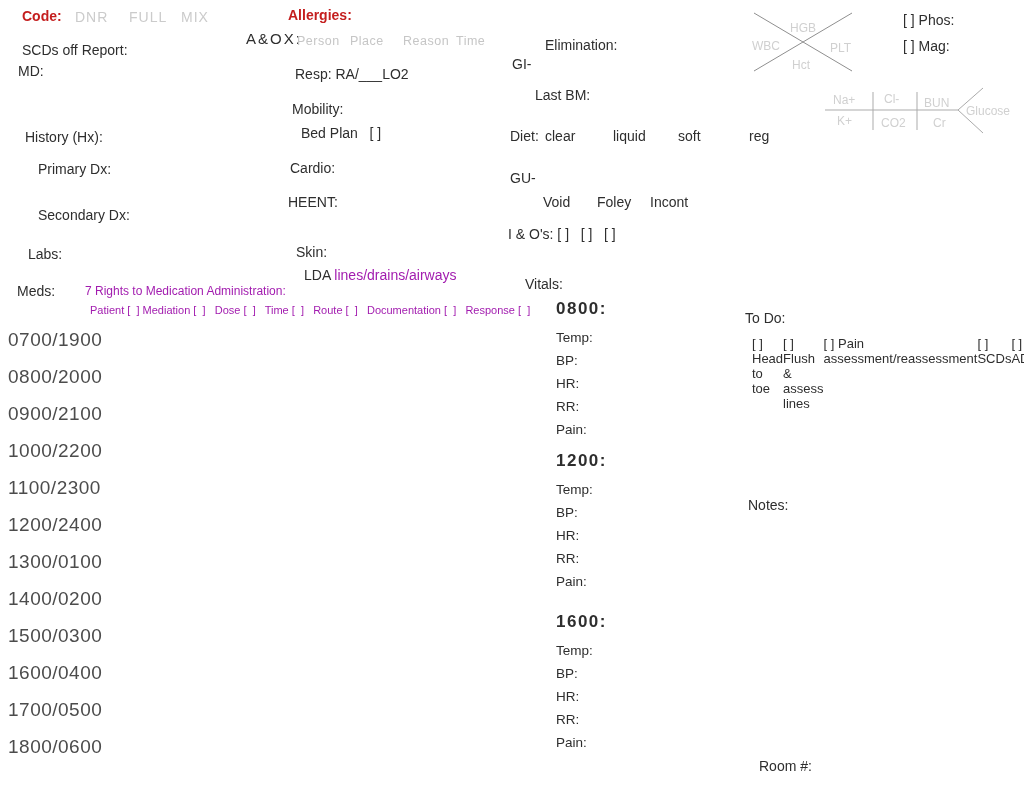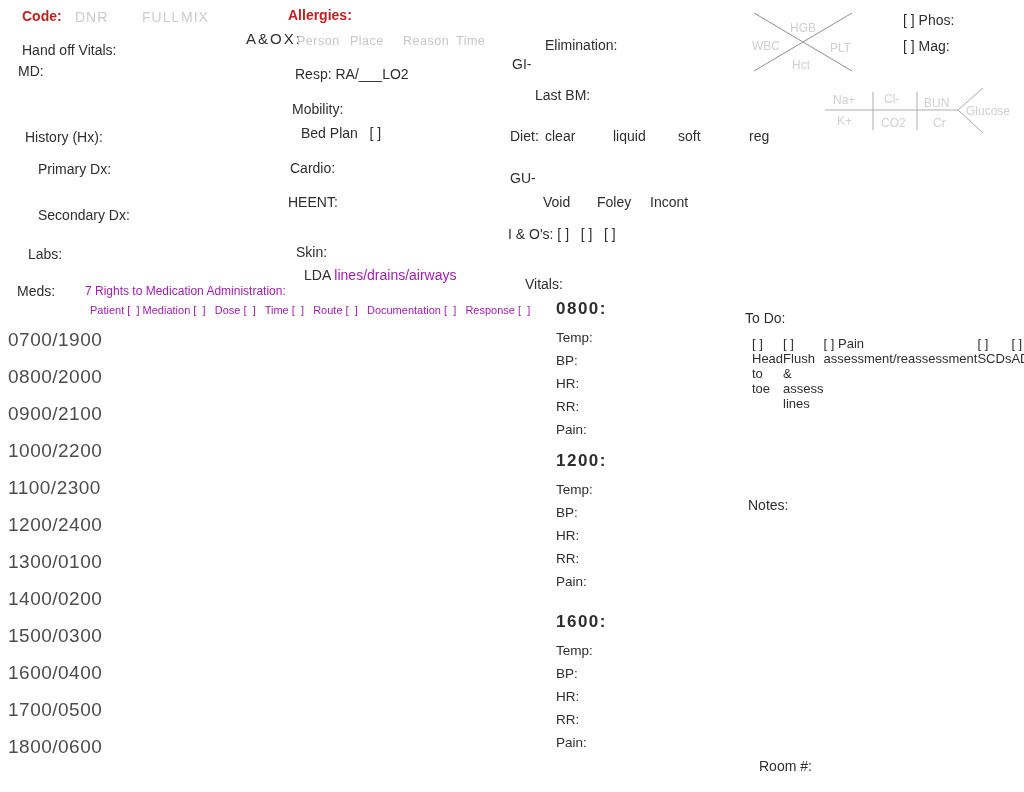--- a/index.html
+++ b/index.html
@@ -26,24 +26,24 @@
   .pre { white-space:pre; }
   .aox-opt { color:#c6c6c6; font-size:12.5px; letter-spacing:0.5px; }
 </style>
 </head>
 <body>
 
 <div class="sheet">
 
   <span class="abs red" style="left:22px; top:8px;">Code:</span>
   <span class="abs gray-opt" style="left:75px; top:9px;">DNR</span>
-  <span class="abs gray-opt" style="left:142px; top:9px;">FULL</span>
+  <span class="abs gray-opt" style="left:129px; top:9px;">FULL</span>
   <span class="abs gray-opt" style="left:181px; top:9px;">MIX</span>
 
-  <span class="abs" style="left:22px; top:42px;">Hand off Vitals:</span>
+  <span class="abs" style="left:22px; top:42px;">SCDs off Report:</span>
   <span class="abs" style="left:18px; top:63px;">MD:</span>
 
   <span class="abs" style="left:25px; top:129px;">History (Hx):</span>
   <span class="abs" style="left:38px; top:161px;">Primary Dx:</span>
   <span class="abs" style="left:38px; top:207px;">Secondary Dx:</span>
   <span class="abs" style="left:28px; top:246px;">Labs:</span>
   <span class="abs" style="left:17px; top:283px;">Meds:</span>
 
   <span class="abs gray-hint" style="left:85px; top:284px; font-size:12px;">7 Rights to Medication Administration:</span>
   <span class="abs gray-hint pre" style="left:90px; top:304px; font-size:11px;">Patient [  ] Mediation [  ]   Dose [  ]   Time [  ]   Route [  ]   Documentation [  ]   Response [  ]</span>

